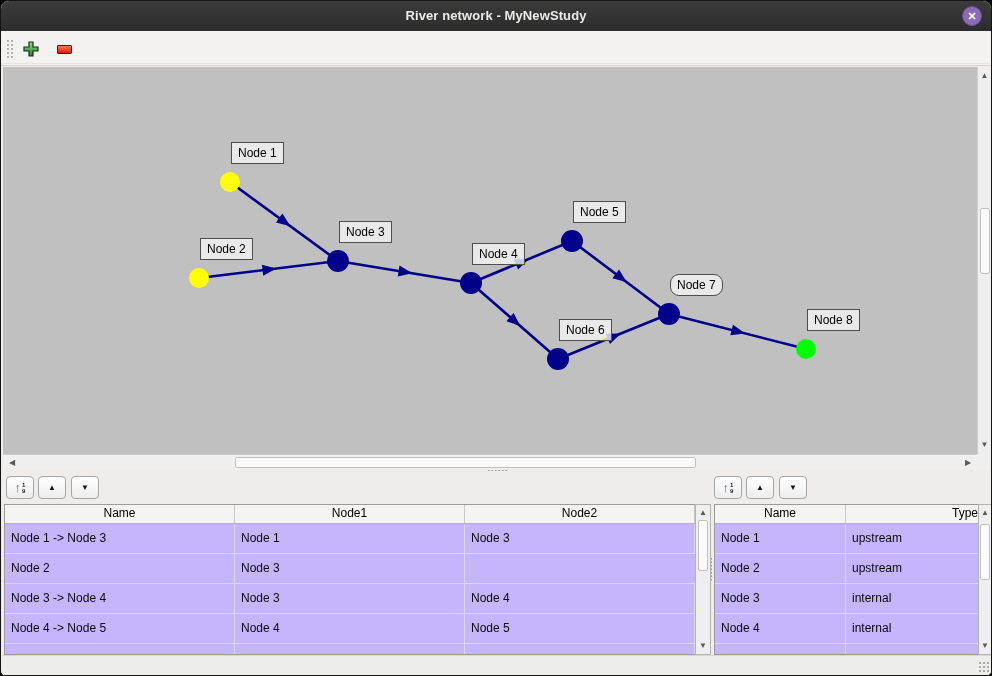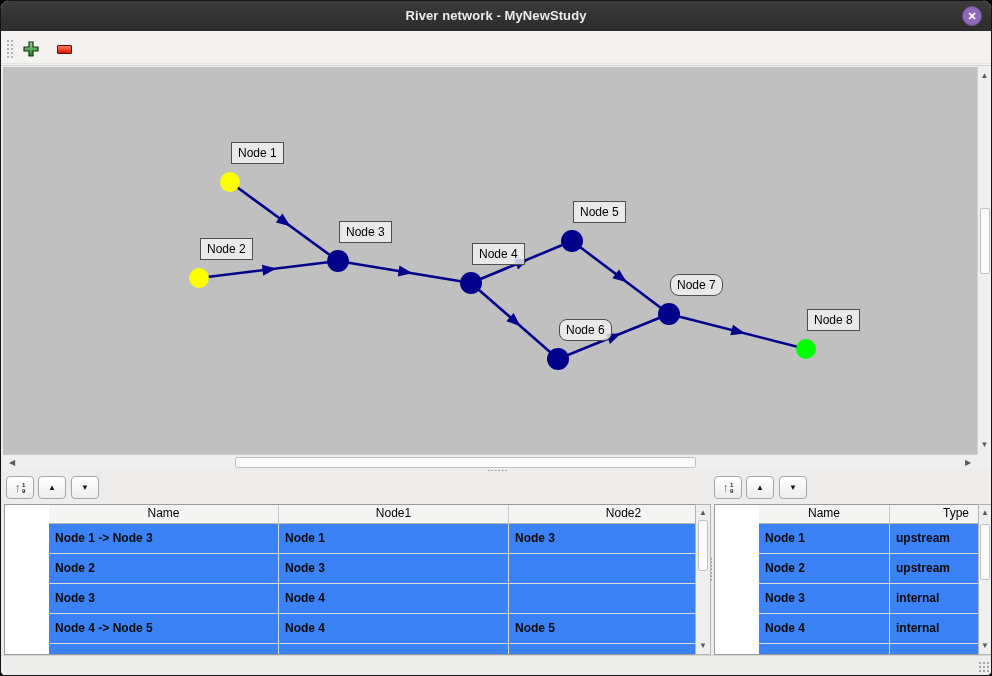--- a/index.html
+++ b/index.html
@@ -37,26 +37,26 @@
   .split-v{position:absolute;left:709px;top:556px;width:5px;height:24px;background-image:radial-gradient(circle,#9a9a9a .8px,transparent 1px);background-size:3px 3.5px;}
 
   
   .btn{position:absolute;width:28px;height:23px;border:1px solid #a6a6a6;border-radius:4px;background:linear-gradient(#ffffff,#ededed);box-sizing:border-box;text-align:center;}
   .btn .tri{font-size:8px;color:#161616;line-height:21px;display:block;}
   .sort-ico{display:inline-flex;align-items:center;justify-content:center;height:21px;}
   .sort-arrow{color:#4a5fc0;font-weight:bold;font-size:13px;line-height:13px;}
   .sort-nums{display:flex;flex-direction:column;font-size:6px;line-height:6px;color:#1a1a1a;margin-left:1px;font-weight:bold;}
 
   
-  .table{position:absolute;top:503px;background:#fff;border:1px solid #9b9b9b;box-sizing:border-box;overflow:hidden;padding-left:44px;}
+  .table{position:absolute;top:503px;background:#fff;border:1px solid #9b9b9b;box-sizing:border-box;overflow:hidden;}
   .t-left{left:3px;width:692px;height:151px;}
   .t-right{left:713px;width:265px;height:151px;}
   .thead{display:flex;height:19px;background:#f4f4f3;border-bottom:1px solid #b5b5b5;box-sizing:border-box;}
   .th{font-size:12px;line-height:17px;text-align:center;border-right:1px solid #c9c9c9;box-sizing:border-box;color:#000;flex:none;}
-  .tr{display:flex;height:30px;border-bottom:1px solid #dadada;box-sizing:border-box;background:#3b82f6;font-weight:bold;}
+  .tr{display:flex;height:30px;border-bottom:1px solid #dadada;box-sizing:border-box;background:#c4b5fd;}
   .td{font-size:12px;line-height:28px;padding-left:6px;border-right:1px solid #dadada;box-sizing:border-box;white-space:nowrap;overflow:hidden;color:#0a0a0a;flex:none;}
 
   .t-sb{position:absolute;top:503px;height:151px;background:#efeff0;border:1px solid #b3b3b3;box-sizing:border-box;}
 
   
   .statusbar{position:absolute;left:1px;top:654px;width:990px;height:20px;background:#ededec;border-top:1px solid #d8d7d6;box-sizing:border-box;}
   .grip{position:absolute;right:3px;bottom:3px;width:11px;height:11px;background-image:radial-gradient(circle,#a8a8a8 1px,transparent 1.2px);background-size:4px 4px;}
 </style>
 </head>
 <body>
@@ -114,21 +114,21 @@
         <circle cx="555" cy="292" r="11" fill="#00008b"></circle>
         <circle cx="666" cy="247" r="11" fill="#00008b"></circle>
         <circle cx="803" cy="282" r="10" fill="#00ff00"></circle>
       </svg>
     <div id="labels">
         <div class="node-label" style="left: 228px; top: 75px;">Node 1</div>
         <div class="node-label" style="left: 197px; top: 171px;">Node 2</div>
         <div class="node-label" style="left: 336px; top: 154px;">Node 3</div>
         <div class="node-label" style="left: 469px; top: 176px;">Node 4</div>
         <div class="node-label" style="left: 570px; top: 134px;">Node 5</div>
-        <div class="node-label" style="left: 556px; top: 252px; border-radius: 8px;">Node 6</div>
+        <div class="node-label" style="left: 556px; top: 252px;">Node 6</div>
         <div class="node-label" style="left: 667px; top: 207px; border-radius: 9px;">Node 7</div>
         <div class="node-label" style="left: 804px; top: 242px;">Node 8</div>
       </div>
   </div>
 
   <div class="sb sb-v" style="left:976px;top:66px;width:14px;height:387px;">
     <div class="sb-arrow h" style="top:2px;">▲</div>
     <div class="sb-thumb" style="left:2px;width:10px;top:141px;height:66px;"></div>
     <div class="sb-arrow h" style="bottom:2px;">▼</div>
   </div>
@@ -188,20 +188,21 @@
         <div class="tr">
           <div class="td" style="width: 230px;">Node 1 -&gt; Node 3</div>
           <div class="td" style="width: 230px;">Node 1</div>
           <div class="td" style="width: 230px;">Node 3</div>
         </div>
         <div class="tr">
           <div class="td" style="width: 230px;">Node 2</div>
           <div class="td" style="width: 230px;">Node 3</div>
         </div>
         <div class="tr">
+          <div class="td" style="width: 230px;">Node 3 -&gt; Node 4</div>
           <div class="td" style="width: 230px;">Node 3</div>
           <div class="td" style="width: 230px;">Node 4</div>
         </div>
         <div class="tr">
           <div class="td" style="width: 230px;">Node 4 -&gt; Node 5</div>
           <div class="td" style="width: 230px;">Node 4</div>
           <div class="td" style="width: 230px;">Node 5</div>
         </div>
         <div class="tr">
           <div class="td" style="width: 230px;"></div>
@@ -214,21 +215,21 @@
     <div class="sb-arrow h" style="top:1px;">▲</div>
     <div class="sb-thumb" style="left:2px;width:10px;top:15px;height:51px;"></div>
     <div class="sb-arrow h" style="bottom:1px;">▼</div>
   </div>
 
   <div class="split-v"></div>
 
   <div class="table t-right">
     <div class="thead" id="node-head">
         <div class="th" style="width: 131px;">Name</div>
-        <div class="th" style="width: 133px;">Type</div>
+        <div class="th" style="width: 133px; text-align: right;">Type</div>
       </div>
     <div id="node-body">
         <div class="tr">
           <div class="td" style="width: 131px;">Node 1</div>
           <div class="td" style="width: 133px;">upstream</div>
         </div>
         <div class="tr">
           <div class="td" style="width: 131px;">Node 2</div>
           <div class="td" style="width: 133px;">upstream</div>
         </div>

